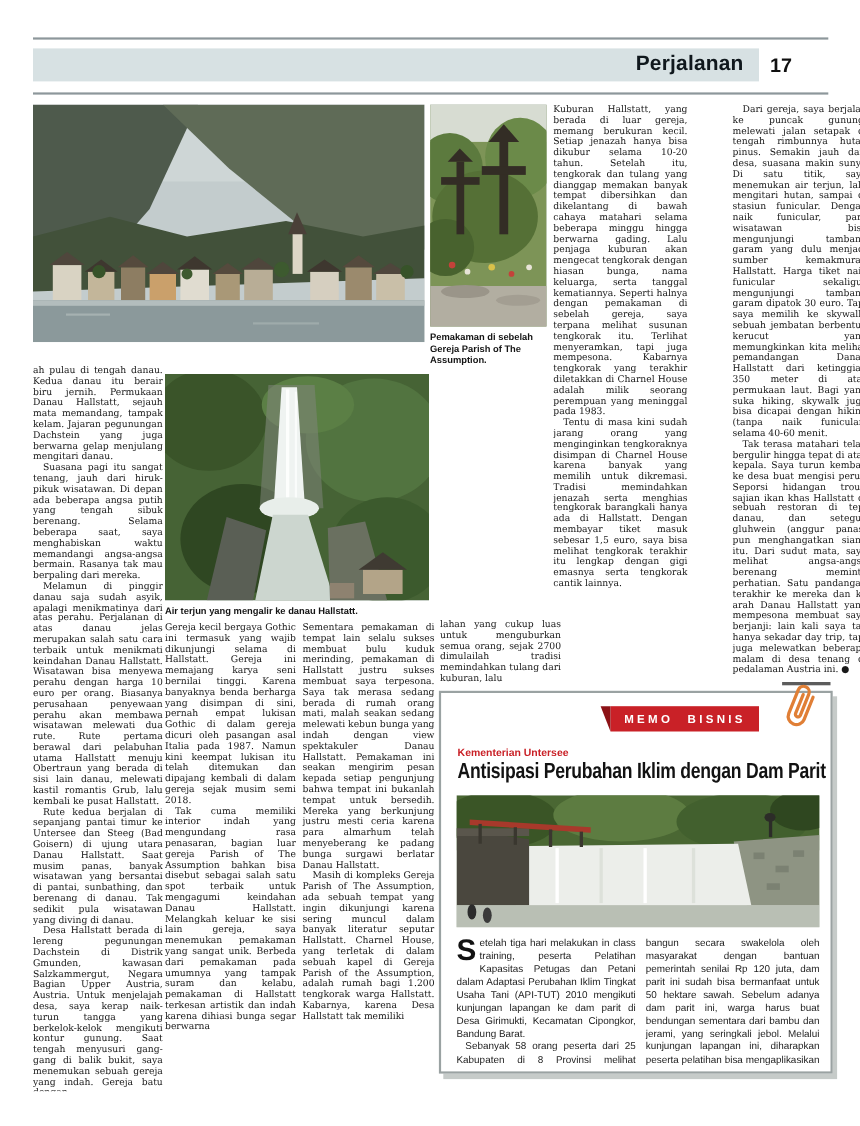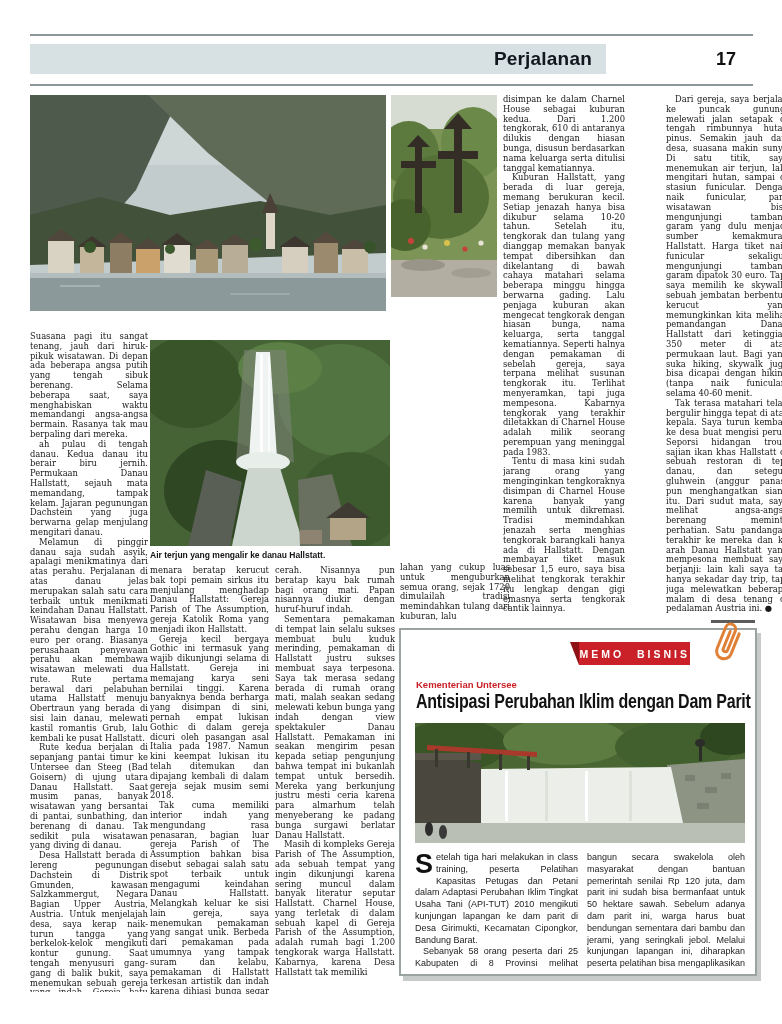--- a/index.html
+++ b/index.html
@@ -4,38 +4,38 @@
 <title>Perjalanan — 17</title>
 <style>
   *{margin:0;padding:0;box-sizing:border-box}
   html,body{background:#ffffff}
   .page{position:relative;width:782px;height:1024px;background:#fff;overflow:hidden;
         font-family:"DejaVu Serif",serif;color:#1c1c1c}
   
   .rule{position:absolute;left:30px;width:723px;height:2px;background:#8d979b}
   .rule-top{top:34px}
   .rule-bottom{top:84px}
-  .band{position:absolute;left:30px;top:44px;width:576px;height:30px;background:#d7e1e3;
+  .band{position:absolute;left:30px;top:44px;width:660px;height:30px;background:#d7e1e3;
         display:flex;align-items:center;justify-content:flex-end;padding-right:14px}
   .section-title{font:bold 19px "Liberation Sans",sans-serif;color:#10181d;letter-spacing:.2px}
-  .pagenum{position:absolute;top:49px;left:700px;width:52px;text-align:center;
+  .pagenum{position:absolute;top:49px;left:700px;width:52px;
            font:bold 18px "Liberation Sans",sans-serif;color:#101010}
   
   .photo{position:absolute;overflow:hidden;background:#cfd4d2}
   .photo svg{display:block;width:100%;height:100%}
   .caption{position:absolute;font:bold 8.5px/10.5px "Liberation Sans",sans-serif;color:#141414}
   
   .col{position:absolute;font-size:8.4px;line-height:9.8px;text-align:justify;overflow:hidden;color:#181818}
   .col p{margin:0}
   .col p + p{text-indent:9px}
   .col p.ind{text-indent:9px}
   
   .memo-box{position:absolute;left:399px;top:628px;width:358px;height:348px;background:#fff;
             border:2px solid #9aa2a2;box-shadow:4px 5px 0 #c6cbc9}
-  .memo-tag{position:absolute;top:12px;right:65px;height:23px;padding:0 0;background:#c92127;
+  .memo-tag{position:absolute;top:12px;right:65px;height:23px;padding:0 12px;background:#c92127;
             display:flex;align-items:center;
             font:bold 10.5px "Liberation Sans",sans-serif;color:#fff;letter-spacing:3px;word-spacing:7px}
   .memo-tag::before{content:"";position:absolute;left:-9px;top:0;
             border-top:23px solid #8d1216;border-left:9px solid transparent}
   .clip{position:absolute;top:-10px;right:12px;width:30px;height:46px;transform:rotate(22deg)}
   .kicker{position:absolute;left:15px;top:49px;font:bold 9.5px "Liberation Sans",sans-serif;color:#c92127}
   .headline{position:absolute;left:15px;top:60px;width:430px;
             font:bold 20px/23px "Liberation Sans",sans-serif;color:#121212;
             transform:scaleX(.80);transform-origin:left top;letter-spacing:-.3px}
   .memo-photo{position:absolute;left:14px;top:93px;width:330px;height:120px;overflow:hidden;background:#bfc6bb}
@@ -121,20 +121,21 @@
       <circle cx="20" cy="146" r="3" fill="#c4423a"></circle>
         <circle cx="34" cy="152" r="2.6" fill="#e8e4d8"></circle>
       <circle cx="56" cy="148" r="3" fill="#d9c14a"></circle>
         <circle cx="74" cy="154" r="2.6" fill="#c4423a"></circle>
       <circle cx="90" cy="148" r="2.6" fill="#e8e4d8"></circle>
       <rect y="165" width="106" height="37" fill="#b2aea1"></rect>
       <ellipse cx="32" cy="170" rx="22" ry="6" fill="#9a9589"></ellipse>
       <ellipse cx="80" cy="178" rx="20" ry="5" fill="#a39e92"></ellipse>
     </svg>
   </figure>
+  <div class="caption" style="left:391px;top:301px;width:106px">Pemakaman di sebelah Gereja Parish of The Assumption.</div>
 
   <figure class="photo" style="left:150px;top:340px;width:240px;height:206px">
     <svg viewBox="0 0 240 206" preserveAspectRatio="none">
       <rect width="240" height="206" fill="#466335"></rect>
       <ellipse cx="40" cy="42" rx="52" ry="46" fill="#3a5429"></ellipse>
       <ellipse cx="190" cy="60" rx="62" ry="56" fill="#527440"></ellipse>
       <ellipse cx="70" cy="150" rx="56" ry="50" fill="#2f4722"></ellipse>
       <ellipse cx="202" cy="160" rx="52" ry="48" fill="#3c5a2d"></ellipse>
       <ellipse cx="130" cy="28" rx="42" ry="26" fill="#5b7f45"></ellipse>
       <polygon points="94,10 136,10 144,122 86,122" fill="#7f857a" opacity="0.55"></polygon>
@@ -146,45 +147,42 @@
       <polygon points="56,130 92,142 80,206 38,206" fill="#5a5f55"></polygon>
       <polygon points="148,140 182,134 202,206 150,206" fill="#6a7060"></polygon>
       <rect x="180" y="178" width="36" height="22" fill="#b3a488"></rect>
       <polygon points="176,178 220,178 198,162" fill="#3f3a32"></polygon>
       <rect x="150" y="190" width="22" height="14" fill="#8e8270"></rect>
     </svg>
   </figure>
   <div class="caption" style="left:150px;top:550px;width:240px">Air terjun yang mengalir ke danau Hallstatt.</div>
 
   <div class="col" style="left:30px;top:332px;width:118px;height:660px">
+    <p>ah pulau di tengah danau. Kedua danau itu berair biru jernih. Permukaan Danau Hallstatt, sejauh mata memandang, tampak kelam. Jajaran pegunungan Dachstein yang juga berwarna gelap menjulang mengitari danau.</p>
     <p>Suasana pagi itu sangat tenang, jauh dari hiruk-pikuk wisatawan. Di depan ada beberapa angsa putih yang tengah sibuk berenang. Selama beberapa saat, saya menghabiskan waktu memandangi angsa-angsa bermain. Rasanya tak mau berpaling dari mereka.</p>
-    <p>ah pulau di tengah danau. Kedua danau itu berair biru jernih. Permukaan Danau Hallstatt, sejauh mata memandang, tampak kelam. Jajaran pegunungan Dachstein yang juga berwarna gelap menjulang mengitari danau.</p>
     <p>Melamun di pinggir danau saja sudah asyik, apalagi menikmatinya dari atas perahu. Perjalanan di atas danau jelas merupakan salah satu cara terbaik untuk menikmati keindahan Danau Hallstatt. Wisatawan bisa menyewa perahu dengan harga 10 euro per orang. Biasanya perusahaan penyewaan perahu akan membawa wisatawan melewati dua rute. Rute pertama berawal dari pelabuhan utama Hallstatt menuju Obertraun yang berada di sisi lain danau, melewati kastil romantis Grub, lalu kembali ke pusat Hallstatt.</p>
     <p>Rute kedua berjalan di sepanjang pantai timur ke Untersee dan Steeg (Bad Goisern) di ujung utara Danau Hallstatt. Saat musim panas, banyak wisatawan yang bersantai di pantai, sunbathing, dan berenang di danau. Tak sedikit pula wisatawan yang diving di danau.</p>
     <p>Desa Hallstatt berada di lereng pegunungan Dachstein di Distrik Gmunden, kawasan Salzkammergut, Negara Bagian Upper Austria, Austria. Untuk menjelajah desa, saya kerap naik-turun tangga yang berkelok-kelok mengikuti kontur gunung. Saat tengah menyusuri gang-gang di balik bukit, saya menemukan sebuah gereja yang indah. Gereja batu dengan</p>
   </div>
 
   <div class="col" style="left:150px;top:566px;width:119px;height:428px">
-    <p>menara beratap kerucut bak topi pemain sirkus itu menjulang menghadap Danau Hallstatt: Gereja Parish of The Assumption, gereja Katolik Roma yang menjadi ikon Hallstatt.</p>
     <p>Gereja kecil bergaya Gothic ini termasuk yang wajib dikunjungi selama di Hallstatt. Gereja ini memajang karya seni bernilai tinggi. Karena banyaknya benda berharga yang disimpan di sini, pernah empat lukisan Gothic di dalam gereja dicuri oleh pasangan asal Italia pada 1987. Namun kini keempat lukisan itu telah ditemukan dan dipajang kembali di dalam gereja sejak musim semi 2018.</p>
     <p>Tak cuma memiliki interior indah yang mengundang rasa penasaran, bagian luar gereja Parish of The Assumption bahkan bisa disebut sebagai salah satu spot terbaik untuk mengagumi keindahan Danau Hallstatt. Melangkah keluar ke sisi lain gereja, saya menemukan pemakaman yang sangat unik. Berbeda dari pemakaman pada umumnya yang tampak suram dan kelabu, pemakaman di Hallstatt terkesan artistik dan indah karena dihiasi bunga segar berwarna</p>
   </div>
 
   <div class="col" style="left:275px;top:566px;width:120px;height:432px">
-    <p>cerah. Nisannya pun beratap kayu bak rumah bagi orang mati. Papan nisannya diukir dengan huruf-huruf indah.</p>
     <p>Sementara pemakaman di tempat lain selalu sukses membuat bulu kuduk merinding, pemakaman di Hallstatt justru sukses membuat saya terpesona. Saya tak merasa sedang berada di rumah orang mati, malah seakan sedang melewati kebun bunga yang indah dengan view spektakuler Danau Hallstatt. Pemakaman ini seakan mengirim pesan kepada setiap pengunjung bahwa tempat ini bukanlah tempat untuk bersedih. Mereka yang berkunjung justru mesti ceria karena para almarhum telah menyeberang ke padang bunga surgawi berlatar Danau Hallstatt.</p>
     <p>Masih di kompleks Gereja Parish of The Assumption, ada sebuah tempat yang ingin dikunjungi karena sering muncul dalam banyak literatur seputar Hallstatt. Charnel House, yang terletak di dalam sebuah kapel di Gereja Parish of the Assumption, adalah rumah bagi 1.200 tengkorak warga Hallstatt. Kabarnya, karena Desa Hallstatt tak memiliki</p>
   </div>
 
   <div class="col" style="left:400px;top:563px;width:110px;height:62px">
-    <p>lahan yang cukup luas untuk menguburkan semua orang, sejak 1720 dimulailah tradisi memindahkan tulang dari kuburan, lalu</p>
+    <p>lahan yang cukup luas untuk menguburkan semua orang, sejak 2700 dimulailah tradisi memindahkan tulang dari kuburan, lalu</p>
   </div>
 
   <div class="col" style="left:503px;top:95px;width:122px;height:518px">
-    <p>disimpan ke dalam Charnel House sebagai kuburan kedua. Dari 1.200 tengkorak, 610 di antaranya dilukis dengan hiasan bunga, disusun berdasarkan nama keluarga serta ditulisi tanggal kematiannya.</p>
     <p>Kuburan Hallstatt, yang berada di luar gereja, memang berukuran kecil. Setiap jenazah hanya bisa dikubur selama 10-20 tahun. Setelah itu, tengkorak dan tulang yang dianggap memakan banyak tempat dibersihkan dan dikelantang di bawah cahaya matahari selama beberapa minggu hingga berwarna gading. Lalu penjaga kuburan akan mengecat tengkorak dengan hiasan bunga, nama keluarga, serta tanggal kematiannya. Seperti halnya dengan pemakaman di sebelah gereja, saya terpana melihat susunan tengkorak itu. Terlihat menyeramkan, tapi juga mempesona. Kabarnya tengkorak yang terakhir diletakkan di Charnel House adalah milik seorang perempuan yang meninggal pada 1983.</p>
     <p>Tentu di masa kini sudah jarang orang yang menginginkan tengkoraknya disimpan di Charnel House karena banyak yang memilih untuk dikremasi. Tradisi memindahkan jenazah serta menghias tengkorak barangkali hanya ada di Hallstatt. Dengan membayar tiket masuk sebesar 1,5 euro, saya bisa melihat tengkorak terakhir itu lengkap dengan gigi emasnya serta tengkorak cantik lainnya.</p>
   </div>
 
   <div class="col" style="left:666px;top:95px;width:122px;height:522px">
     <p class="ind">Dari gereja, saya berjalan ke puncak gunung, melewati jalan setapak di tengah rimbunnya hutan pinus. Semakin jauh dari desa, suasana makin sunyi. Di satu titik, saya menemukan air terjun, lalu mengitari hutan, sampai di stasiun funicular. Dengan naik funicular, para wisatawan bisa mengunjungi tambang garam yang dulu menjadi sumber kemakmuran Hallstatt. Harga tiket naik funicular sekaligus mengunjungi tambang garam dipatok 30 euro. Tapi saya memilih ke skywalk, sebuah jembatan berbentuk kerucut yang memungkinkan kita melihat pemandangan Danau Hallstatt dari ketinggian 350 meter di atas permukaan laut. Bagi yang suka hiking, skywalk juga bisa dicapai dengan hiking (tanpa naik funicular) selama 40-60 menit.</p>
     <p>Tak terasa matahari telah bergulir hingga tepat di atas kepala. Saya turun kembali ke desa buat mengisi perut. Seporsi hidangan trout, sajian ikan khas Hallstatt di sebuah restoran di tepi danau, dan seteguk gluhwein (anggur panas) pun menghangatkan siang itu. Dari sudut mata, saya melihat angsa-angsa berenang meminta perhatian. Satu pandangan terakhir ke mereka dan ke arah Danau Hallstatt yang mempesona membuat saya berjanji: lain kali saya tak hanya sekadar day trip, tapi juga melewatkan beberapa malam di desa tenang di pedalaman Austria ini. ●</p>
   </div>
 
   <div class="dash"></div>

